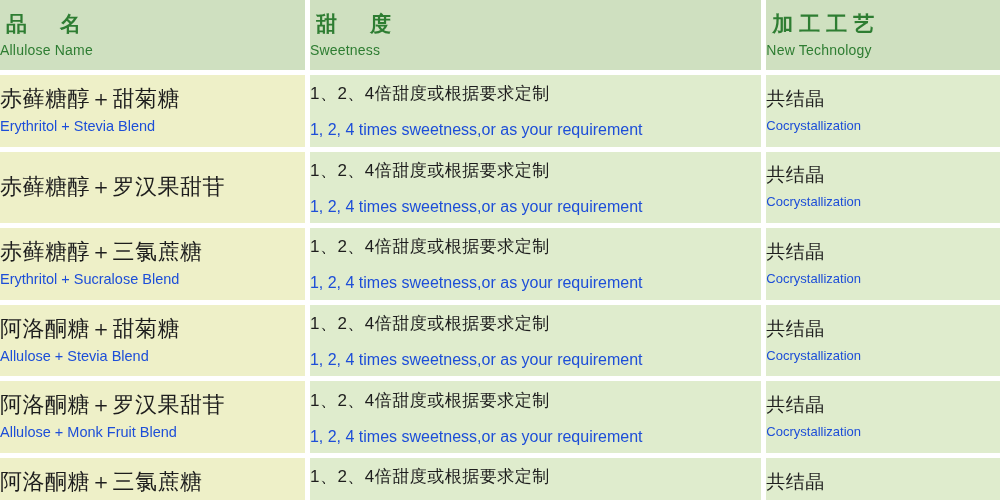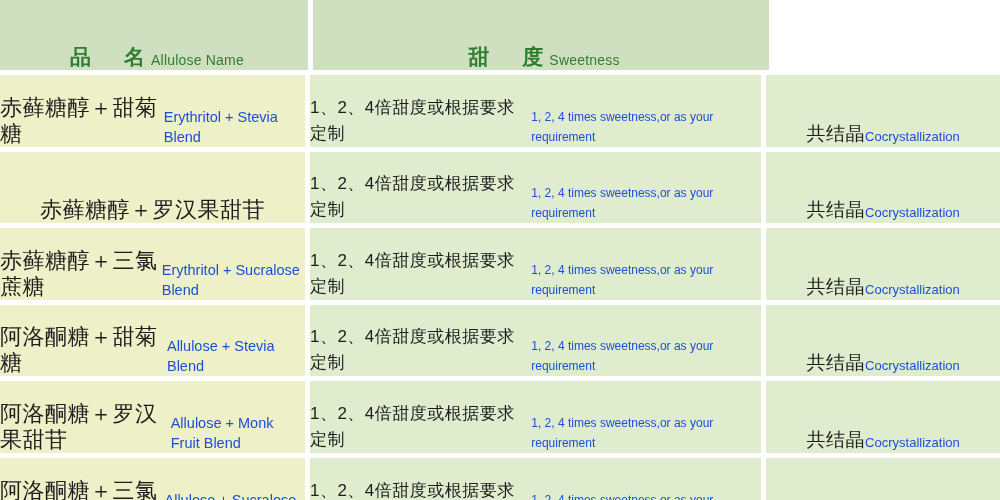--- a/index.html
+++ b/index.html
@@ -28,22 +28,22 @@
   }
   .row.header {
     height: 70px;
   }
   .row.body {
     height: 71.6px;
   }
   .cell {
     box-sizing: border-box;
     display: flex;
-    flex-direction: row;
-    align-items: flex-end;
+    flex-direction: column;
+    align-items: flex-start;
     justify-content: center;
     overflow: hidden;
   }
   .col-name   { width: 308px; }
   .col-sweet  { width: 456px; }
   .col-tech   { width: 236px; }
 
   .gap { width: 5px; flex: 0 0 5px; background: #ffffff; }
   .rowgap { height: 5px; flex: 0 0 5px; background: #ffffff; width: 100%; }
 
@@ -83,21 +83,21 @@
     color: #1d4ed8;
     font-size: 14.5px;
     line-height: 20px;
     margin-top: 4px;
   }
   .body .col-sweet .cn {
     font-size: 17px;
     letter-spacing: 0.5px;
   }
   .body .col-sweet .en {
-    font-size: 12px;
+    font-size: 16px;
     margin-top: 13px;
   }
   .body .col-tech .cn { font-size: 19px; }
   .body .col-tech .en { font-size: 13px; }
 </style>
 </head>
 <body>
 
 <div class="table">
 
@@ -105,20 +105,24 @@
     <div class="cell col-name">
       <div class="cn">品　名</div>
       <div class="en">Allulose Name</div>
     </div>
     <div class="gap"></div>
     <div class="cell col-sweet">
       <div class="cn">甜　度</div>
       <div class="en">Sweetness</div>
     </div>
     <div class="gap"></div>
+    <div class="cell col-tech">
+      <div class="cn">加工工艺</div>
+      <div class="en">New Technology</div>
+    </div>
   </div>
 
   <div class="rowgap"></div>
 
   <div class="row body">
     <div class="cell col-name">
       <div class="cn">赤藓糖醇＋甜菊糖</div>
       <div class="en">Erythritol + Stevia Blend</div>
     </div>
     <div class="gap"></div>

